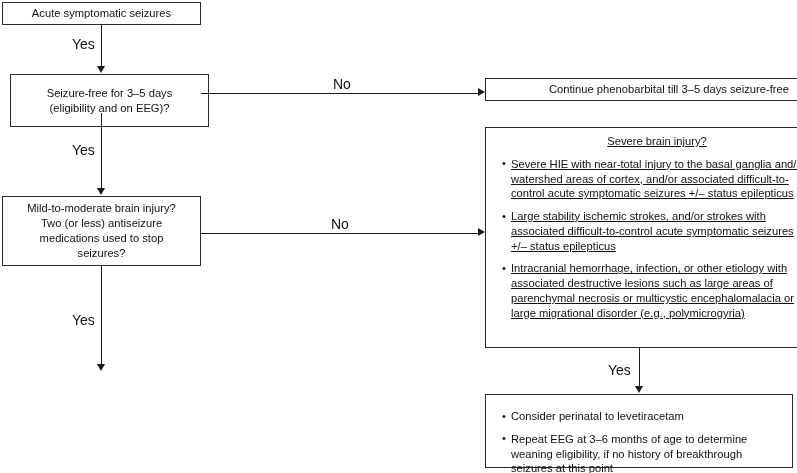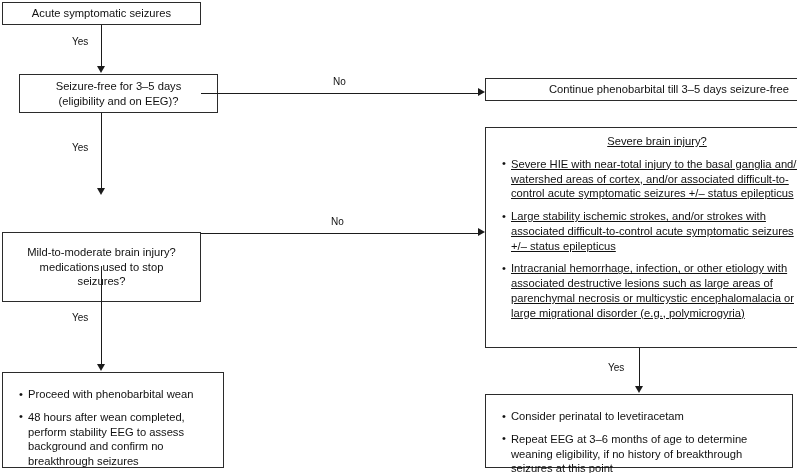--- a/index.html
+++ b/index.html
@@ -82,75 +82,70 @@
   }
   .arrow-right {
     position: absolute;
     width: 0; height: 0;
     border-top: 4.2px solid transparent;
     border-bottom: 4.2px solid transparent;
     border-left: 7px solid #1b1b1b;
   }
   .elabel {
     position: absolute;
-    font-size: 10px;
+    font-size: 14px;
     color: #111111;
     white-space: nowrap;
   }
 </style>
 </head>
 <body>
 
 <div id="canvas">
 
   <div class="box center" style="left:2px; top:2px; width:199px; height:23px;">
     <div class="inner">Acute symptomatic seizures</div>
   </div>
 
   <div class="vline" style="left:101px; top:25px; height:42px;"></div>
   <div class="arrow-down" style="left:96.7px; top:66px;"></div>
   <div class="elabel" style="left:72px; top:36px;">Yes</div>
 
-  <div class="box center" style="left:19px; top:74px; width:199px; height:39px;">
+  <div class="box center" style="left:10px; top:74px; width:199px; height:53px;">
     <div class="inner">
       <div>Seizure-free for 3–5 days</div>
       <div>(eligibility and on EEG)?</div>
     </div>
   </div>
 
   <div class="hline" style="left:201px; top:92.5px; width:277px;"></div>
   <div class="arrow-right" style="left:478px; top:88.3px;"></div>
   <div class="elabel" style="left:333px; top:76px;">No</div>
 
   <div class="vline" style="left:101px; top:113px; width:0; height:76px;"></div>
   <div class="arrow-down" style="left:96.7px; top:188px;"></div>
   <div class="elabel" style="left:72px; top:142px;">Yes</div>
 
-  <div class="box center" style="left:2px; top:196px; width:199px; height:70px;margin-top:36px;">
+  <div class="box center" style="left:2px; top:196px; width:199px; height:70px;">
     <div class="inner">
       <div>Mild-to-moderate brain injury?</div>
+      <div>Two (or less) antiseizure</div>
       <div>medications used to stop</div>
       <div>seizures?</div>
     </div>
   </div>
 
   <div class="hline" style="left:201px; top:232.5px; width:277px;"></div>
   <div class="arrow-right" style="left:478px; top:228.3px;"></div>
   <div class="elabel" style="left:331px; top:216px;">No</div>
 
   <div class="vline" style="left:101px; top:266px; height:99px;"></div>
   <div class="arrow-down" style="left:96.7px; top:364px;"></div>
   <div class="elabel" style="left:72px; top:312px;">Yes</div>
 
-  <div class="box bullets" style="left:2px; top:372px; width:222px; height:96px;">
-    <ul class="blist">
-      <li>Proceed with phenobarbital wean</li>
-      <li>48 hours after wean completed, perform stability EEG to assess background and confirm no breakthrough seizures</li>
-    </ul>
-  </div>
 
   <div class="box center" style="left:485px; top:78px; width:368px; height:23px;">
     <div class="inner">Continue phenobarbital till 3–5 days seizure-free</div>
   </div>
 
   <div class="box bullets" style="left:485px; top:127px; width:344px; height:221px;text-decoration:underline;">
     <div class="box-heading">Severe brain injury?</div>
     <ul class="blist">
       <li>Severe HIE with near-total injury to the basal ganglia and/or watershed areas of cortex, and/or associated difficult-to-control acute symptomatic seizures +/– status epilepticus</li>
       <li>Large stability ischemic strokes, and/or strokes with associated difficult-to-control acute symptomatic seizures +/– status epilepticus</li>

